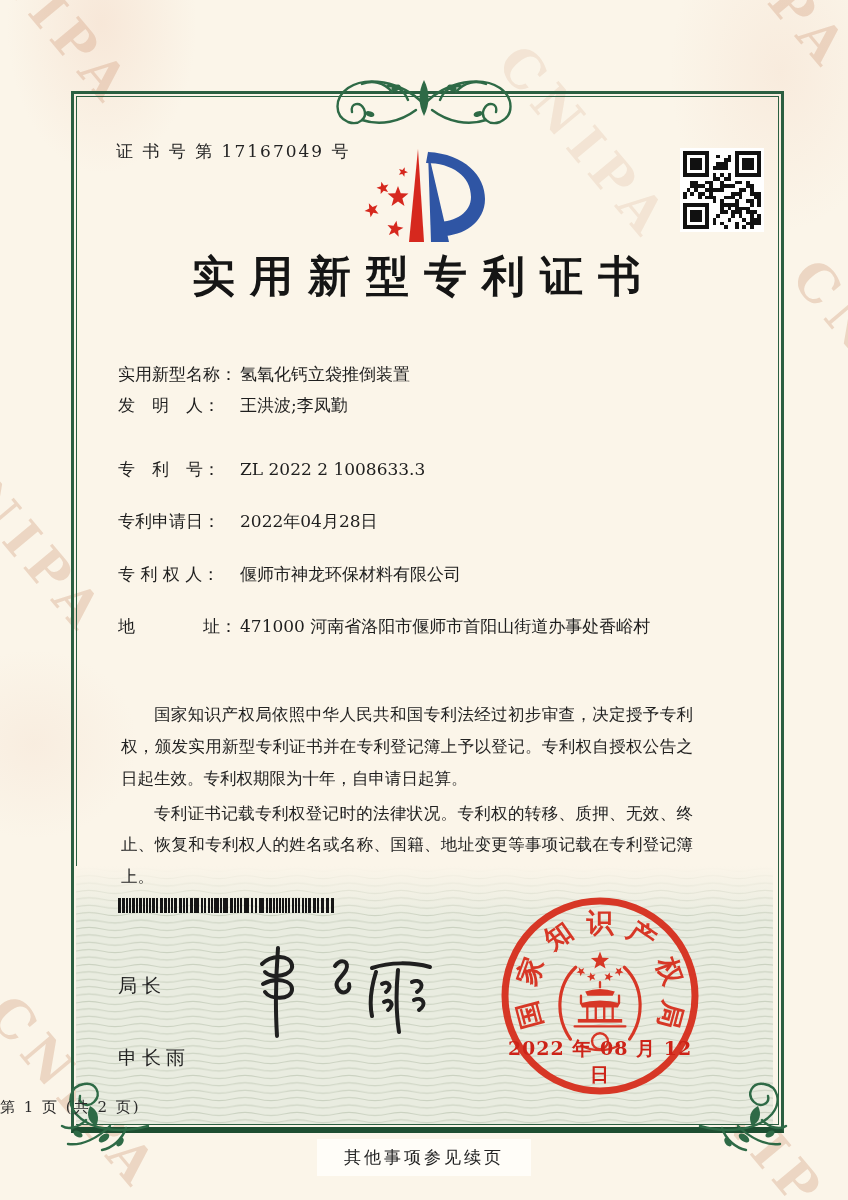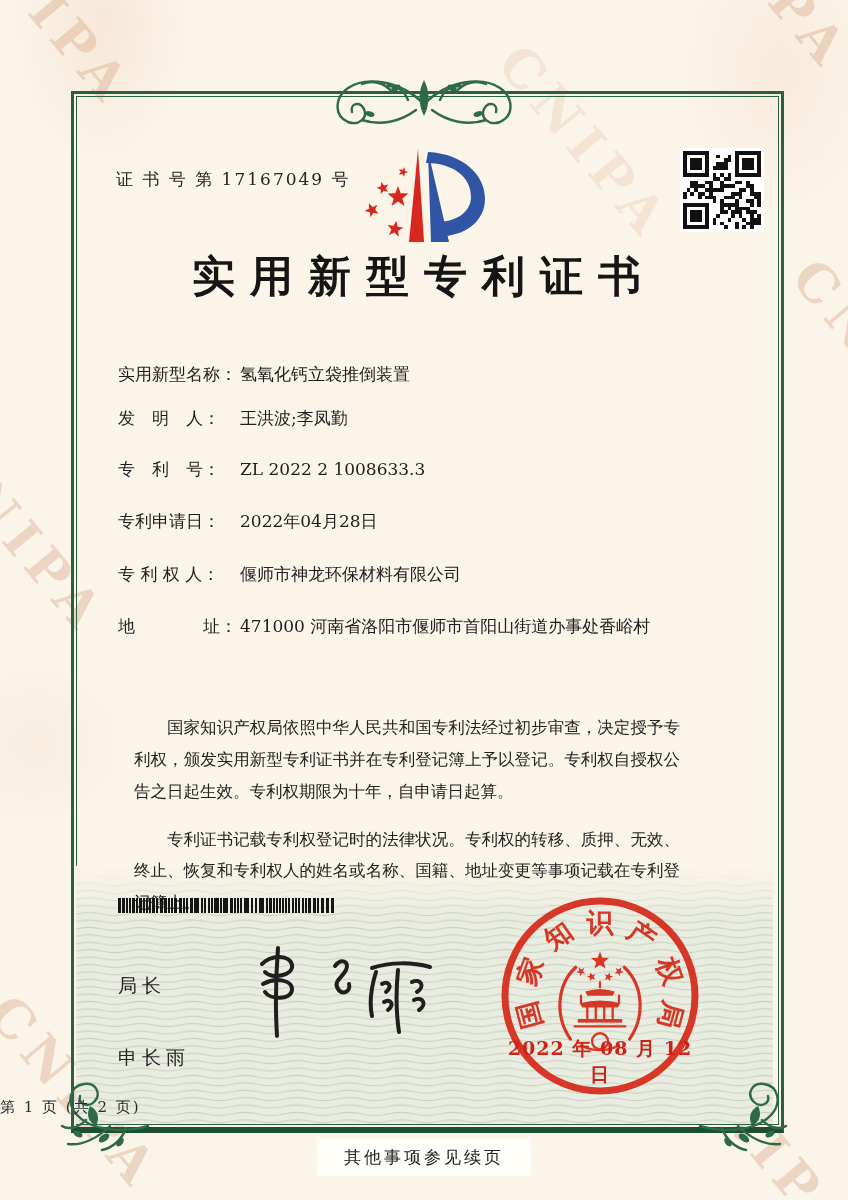--- a/index.html
+++ b/index.html
@@ -19,29 +19,29 @@
   .frame{position:absolute;left:71px;top:91px;width:707px;height:1033px;
          border:3px solid #2b5f41;border-bottom:6px solid #1d4e31;z-index:2;}
   .frame-inner{position:absolute;left:2px;top:2px;right:2px;bottom:2px;border:1px solid #2b5f41;}
   
   .waveband{position:absolute;left:76px;top:866px;width:697px;height:258px;z-index:2;}
   .wavefade{position:absolute;left:0;top:0;width:100%;height:52px;
             background:linear-gradient(#fbf5e9,rgba(251,245,233,0));}
   
   .ornament{z-index:3;}
   
-  .certno{left:116px;top:140px;font-size:17px;letter-spacing:2px;color:#232323;z-index:4;margin-top:28px;}
+  .certno{left:116px;top:140px;font-size:17px;letter-spacing:2px;color:#232323;z-index:4;}
   .title{left:0;right:0;top:248px;text-align:center;font-size:43px;font-weight:bold;
          letter-spacing:15px;color:#151515;z-index:4;}
   .row{left:118px;font-size:17px;white-space:nowrap;z-index:4;color:#1e1e1e;}
   .lbl{display:inline-block;min-width:119px;}
   .val{margin-left:3px;}
   .gazette{position:absolute;left:332px;top:0;white-space:nowrap;}
   .paras{left:118px;top:696px;width:578px;z-index:4;}
-  .paras p{margin:16px;font-size:16.5px;line-height:1.93;text-align:justify;text-indent:2em;color:#222;}
+  .paras p{margin:3px;font-size:16.5px;line-height:1.93;text-align:justify;text-indent:2em;color:#222;}
   .signer{left:118px;font-size:19px;letter-spacing:5px;z-index:4;
           font-family:"Liberation Sans","DejaVu Sans",sans-serif;color:#222;}
   .sig{left:238px;top:940px;z-index:5;}
   
   .seal{position:absolute;left:500px;top:896px;width:200px;height:200px;z-index:5;opacity:.96;}
   .seal-ch{position:absolute;color:#d7301f;font-weight:bold;font-size:27px;line-height:1;
            font-family:"DejaVu Serif","Liberation Serif",serif;}
   .seal-date{position:absolute;left:495px;top:1036px;width:210px;text-align:center;z-index:6;
              color:#cd2318;font-size:19px;font-weight:bold;letter-spacing:1px;}
   .pagefooter{left:0;right:0;top:1098px;text-align:left;font-size:15px;letter-spacing:2px;
@@ -361,21 +361,21 @@
         <rect x="16" y="20" width="1" height="1" fill="#111"></rect>
         <rect x="18" y="20" width="1" height="1" fill="#111"></rect>
       </svg>
   </div>
 
   <div class="abs title">实用新型专利证书</div>
 
   <div class="abs row" style="top:353px;margin-top:10px;">
     <span class="lbl">实用新型名称：</span><span class="val">氢氧化钙立袋推倒装置</span>
   </div>
-  <div class="abs row" style="top:407px;">
+  <div class="abs row" style="top:394px;">
     <span class="lbl">发　明　人：</span><span class="val">王洪波;李凤勤</span>
   </div>
   <div class="abs row" style="top:458px;">
     <span class="lbl">专　利　号：</span><span class="val">ZL 2022 2 1008633.3</span>
   </div>
   <div class="abs row" style="top:510px;">
     <span class="lbl">专利申请日：</span><span class="val">2022年04月28日</span>
   </div>
   <div class="abs row" style="top:563px;">
     <span class="lbl">专 利 权 人：</span><span class="val">偃师市神龙环保材料有限公司</span>

